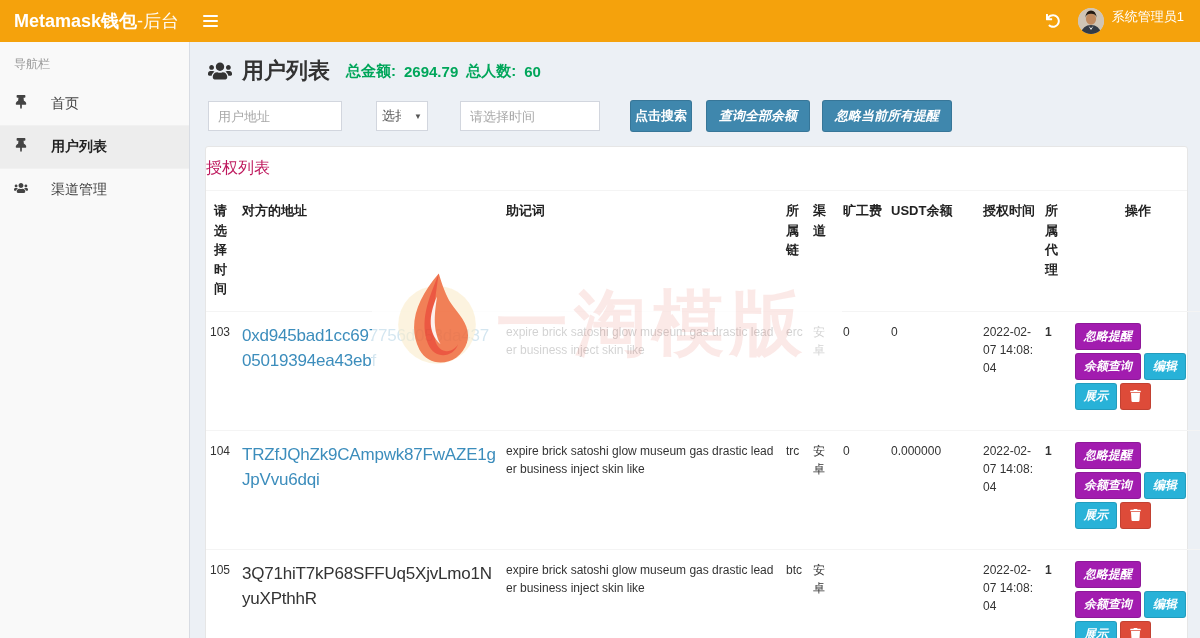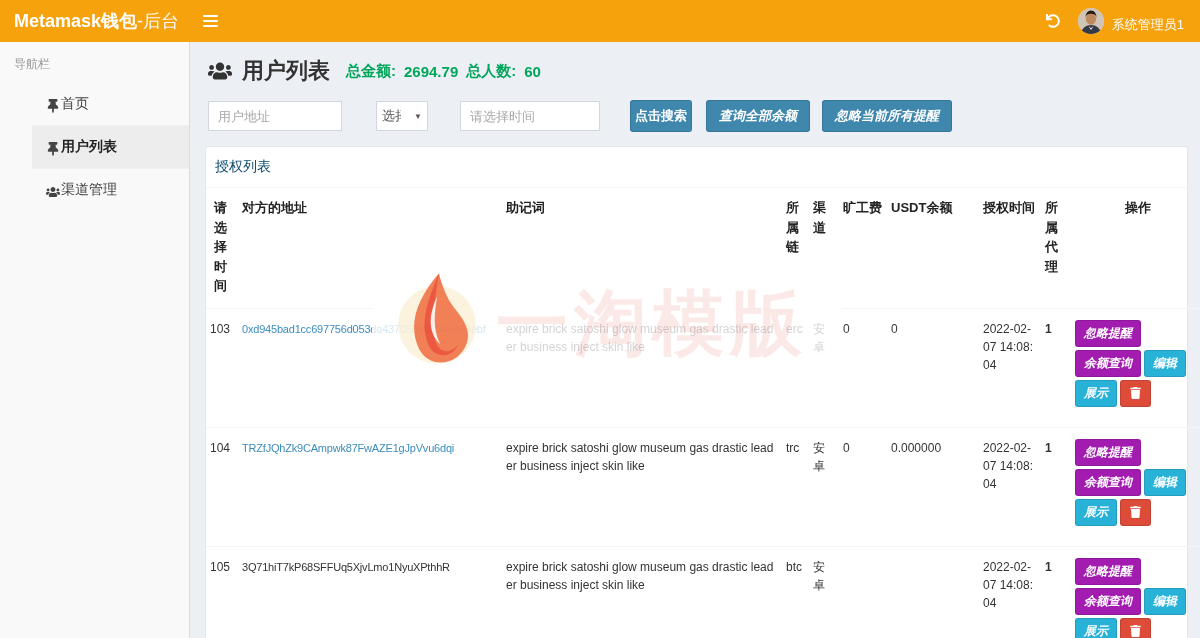--- a/index.html
+++ b/index.html
@@ -10,28 +10,28 @@
   
   .topbar { position:absolute; top:0; left:0; width:100%; height:42px; background:#f5a20c; display:flex; align-items:center; z-index:5; }
   .logo { width:190px; padding-left:14px; color:#fff; font-size:18px; white-space:nowrap; }
   .logo b { font-weight:700; }
   .logo span { font-weight:400; opacity:.95; }
   .hamburger { width:40px; height:42px; display:flex; flex-direction:column; justify-content:center; align-items:center; gap:3px; cursor:pointer; }
   .hamburger i { display:block; width:15px; height:2px; background:#fff; border-radius:1px; }
   .topbar-right { margin-left:auto; display:flex; align-items:center; gap:16px; padding-right:16px; color:#fff; }
   .refresh-btn { width:18px; height:18px; display:flex; align-items:center; justify-content:center; cursor:pointer; }
   .refresh-btn svg { width:14px; height:14px; fill:#fff; }
-  .admin-chip { display:flex; align-items:flex-end; gap:8px; cursor:pointer; }
+  .admin-chip { display:flex; align-items:flex-start; gap:8px; cursor:pointer; }
   .avatar { width:26px; height:26px; border-radius:50%; overflow:hidden; background:#d8cfc4; flex:0 0 26px; }
   .admin-name { font-size:13px; color:#fff; }
 
   
   .sidebar { position:absolute; top:42px; left:0; width:190px; height:596px; background:#f9f9f9; border-right:1px solid #d8dce3; z-index:4; }
   .nav-label { color:#9a9a9a; font-size:12px; padding:14px 14px 10px; }
-  .nav-item { display:flex; align-items:flex-end; gap:1px; padding:12px 14px; font-size:14px; color:#444; cursor:pointer;margin-left:32px; }
+  .nav-item { display:flex; align-items:flex-start; gap:23px; padding:12px 14px; font-size:14px; color:#444; cursor:pointer; }
   .nav-item svg { width:14px; height:14px; fill:#444; flex:0 0 14px; }
   .nav-item.active { background:#ededed; font-weight:700; color:#222; }
   .nav-item + .nav-item { border-top:1px solid #f1f1f1; }
 
   
   .content { position:absolute; top:42px; left:190px; width:1010px; height:596px; }
   .page-head { display:flex; align-items:center; gap:10px; padding:14px 18px 2px; }
   .page-title-icon svg { width:24px; height:20px; fill:#333; display:block; }
   .page-title { font-size:22px; color:#333; }
   .page-stats { display:flex; gap:8px; align-items:center; color:#00a65a; font-weight:700; font-size:15px; margin-left:6px; }
@@ -46,28 +46,28 @@
   .input-time { width:140px; margin-right:30px; }
   .btn { border:1px solid rgba(0,0,0,.12); border-radius:3px; color:#fff; font-size:13px; cursor:pointer; font-family:inherit; }
   .btn-primary { background:#3f87ad; }
   .btn-search { padding:6px 4px; font-weight:700; margin-right:14px; }
   .btn-italic { font-style:italic; font-weight:700; }
   .btn-query-all { padding:6px 12px; margin-right:12px; }
   .btn-ignore-all { padding:6px 12px; }
 
   
   .card { background:#fff; margin:0 12px 0 15px; border:1px solid #e6e6e6; border-radius:3px; min-height:500px; }
-  .card-title { font-size:14px; color:#0c4a6e; padding:11px 9px; border-bottom:1px solid #f4f4f4; }
+  .card-title { font-size:16px; color:#be185d; padding:11px 0; border-bottom:1px solid #f4f4f4; }
   table { width:100%; border-collapse:collapse; table-layout:fixed; }
   th, td { text-align:left; vertical-align:top; word-break:break-all; }
   th { font-size:13px; font-weight:700; color:#222; padding:10px 4px 12px; line-height:1.5; }
   td { font-size:12px; color:#333; padding:11px 4px 20px; border-top:1px solid #f4f4f4; line-height:1.5; }
   td.c-id { padding-left:4px; }
   th.c-id { padding-left:8px; }
-  .addr { font-size:11px; letter-spacing:-0.2px; }
+  .addr { font-size:17px; letter-spacing:-0.2px; }
   .addr.link { color:#3c8dbc; cursor:pointer; }
   td.c-agent { font-weight:700; }
   th.c-ops { text-align:center; }
   .ops-wrap { display:flex; flex-wrap:wrap; gap:3px; justify-content:flex-start; }
   .rbtn { border:1px solid rgba(0,0,0,.12); border-radius:3px; color:#fff; font-size:12px; font-style:italic; font-weight:700; padding:4px 8px; cursor:pointer; font-family:inherit; }
   .rbtn-primary { background:#a21caf; }
   .rbtn-info { background:#28b2d8; }
   .rbtn-danger { background:#dd4b39; padding:4px 9px; }
   .rbtn-danger svg { width:11px; height:12px; fill:#fff; display:block; }
 

